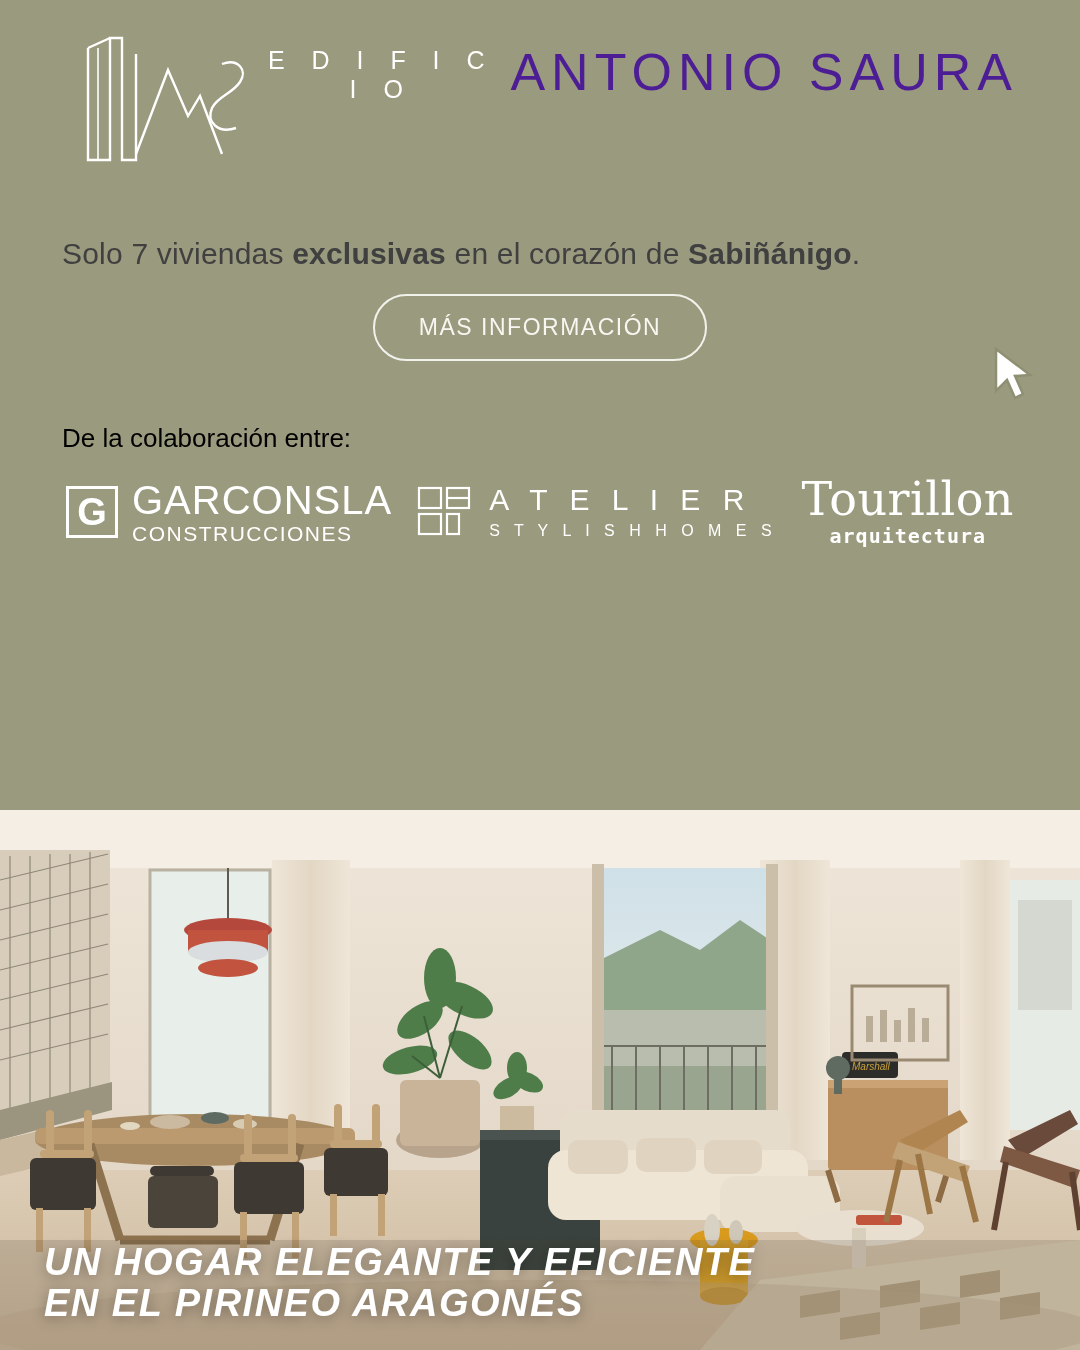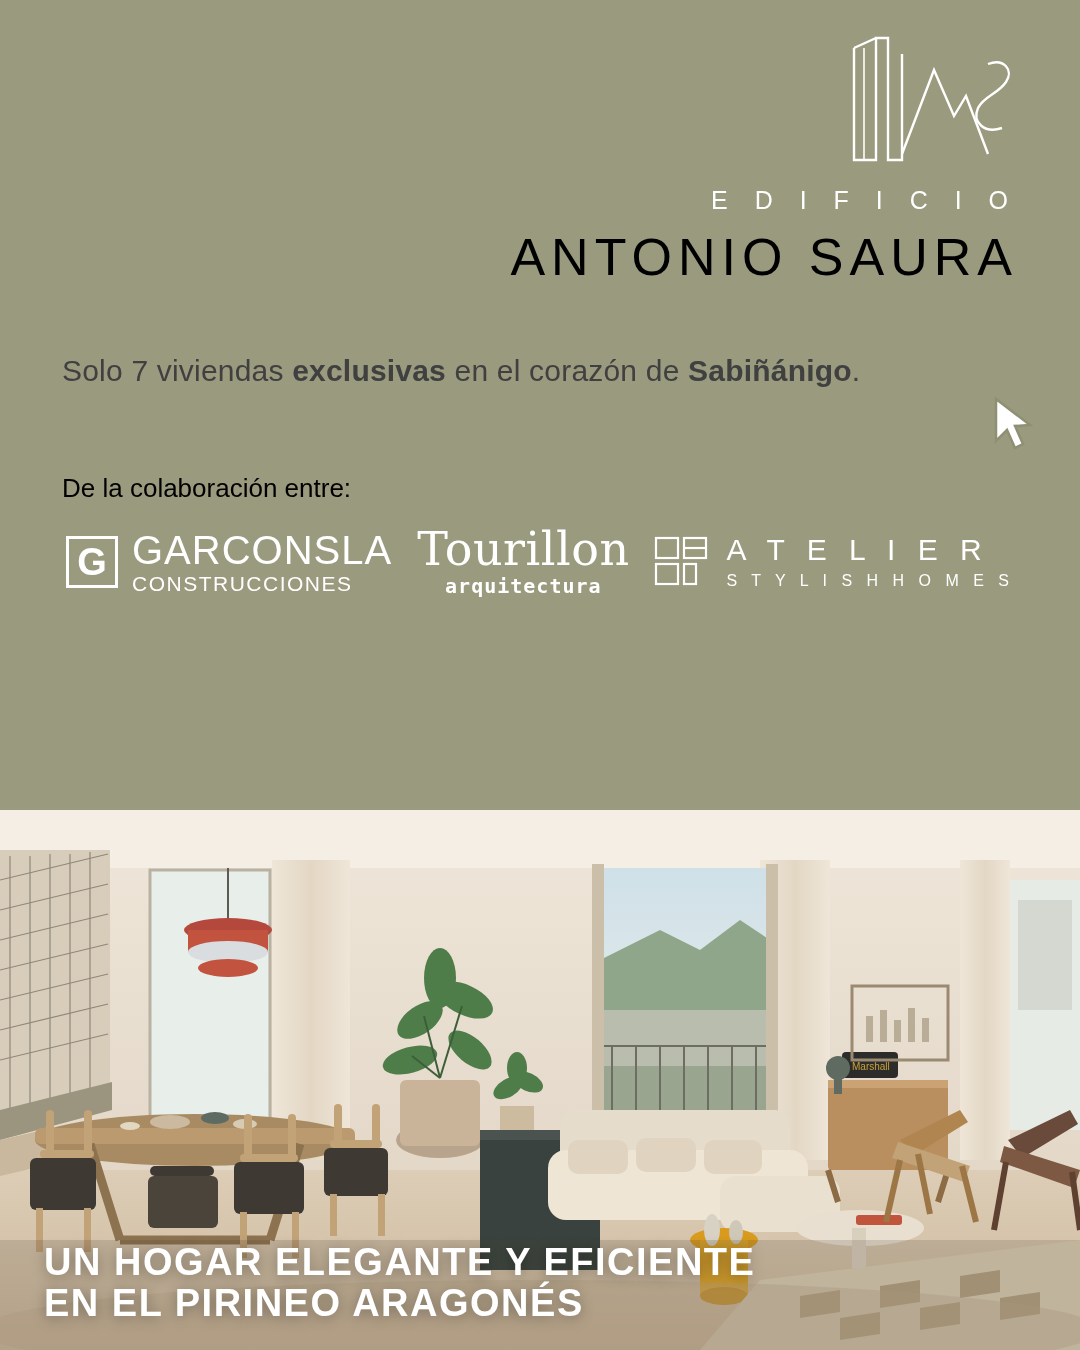--- a/index.html
+++ b/index.html
@@ -18,37 +18,37 @@
   
   .top {
     position:relative;
     height:810px;
     padding:0 62px;
   }
 
   .logo-wrap {
     padding-top:30px;
     display:flex;
-    flex-direction:column;
-    align-items:flex-end;
+    flex-direction:row;
+    align-items:flex-start;
   }
   .logo-mark { width:190px; height:140px; }
   .logo-sub {
     margin-top:16px;
     font-size:25px;
     letter-spacing:10px;
     color:#ffffff;
     font-weight:400;
     text-align:center;
   }
   .logo-title {
     margin-top:12px;
     font-size:52px;
     letter-spacing:6px;
-    color:#000000;
+    color:#4c1d95;
     font-weight:400;
     text-align:center;
     white-space:nowrap;
   }
 
   
   .copy {
     margin-top:62px;
     color:#404040;
   }
@@ -137,20 +137,21 @@
   .a-text .l1 { font-size:30px; letter-spacing:7px; }
   .a-text .l2 { font-size:16px; letter-spacing:5px; margin-top:4px; }
 
   
   .photo {
     position:absolute;
     left:0; top:810px;
     width:1080px; height:540px;
     overflow:hidden;
     background:#cbbfae;
+    font-style:italic;
   }
   .photo svg { display:block; }
 
   .overlay-text {
     position:absolute;
     left:44px; bottom:26px;
     color:#ffffff;
     font-size:38px;
     font-weight:700;
     letter-spacing:1.5px;
@@ -182,58 +183,59 @@
       <div class="logo-title">ANTONIO SAURA</div>
     </div>
 
     <div class="copy">
       <div class="copy-line first">
         <span>Solo 7 viviendas </span><span class="b">exclusivas</span><span> en el corazón de </span><span class="b">Sabiñánigo</span><span>.</span>
       </div>
     </div>
 
     <div class="cta-row">
+      <button class="cta">MÁS INFORMACIÓN</button>
       <span class="cursor">
         <svg viewBox="0 0 46 58" width="46" height="58">
           <path d="M6 4 L6 46 L17 35 L25 53 L33 49 L25 31 L40 30 Z" fill="#ffffff" stroke="#8f8f74" stroke-width="2.5"></path>
         </svg>
       </span>
     </div>
 
     <div class="partners-label">De la colaboración entre:</div>
 
     <div class="partners">
 
       <div class="partner garconsla">
         <span class="g-mark">G</span>
         <span class="g-text">
           <span class="l1" style="display:block">GARCONSLA</span>
           <span class="l2" style="display:block">CONSTRUCCIONES</span>
         </span>
-      </div>
-
-      <div class="partner tourillon">
-        <span class="t-name">Tourillon</span>
-        <span class="t-sub">arquitectura</span>
       </div>
 
       <div class="partner atelier">
         <span class="a-mark">
           <svg viewBox="0 0 54 50" width="54" height="50" fill="none" stroke="#ffffff" stroke-width="2.2">
             <rect x="2" y="2" width="22" height="20"></rect>
             <rect x="30" y="2" width="22" height="20"></rect>
             <rect x="2" y="28" width="22" height="20"></rect>
             <rect x="30" y="28" width="12" height="20"></rect>
             <path d="M30 12 L52 12"></path>
           </svg>
         </span>
         <span class="a-text">
           <span class="l1" style="display:block">A T E L I E R</span>
           <span class="l2" style="display:block">S T Y L I S H   H O M E S</span>
         </span>
+      </div>
+
+      <div class="partner tourillon">
+        <span class="t-name">Tourillon</span>
+        <span class="t-sub">arquitectura</span>
       </div>
 
     </div>
   </div>
 
   <div class="photo">
     <svg viewBox="0 0 1080 540" width="1080" height="540">
       <defs>
         <linearGradient id="wall" x1="0" y1="0" x2="0" y2="1">
           <stop offset="0" stop-color="#efe7da"></stop>

